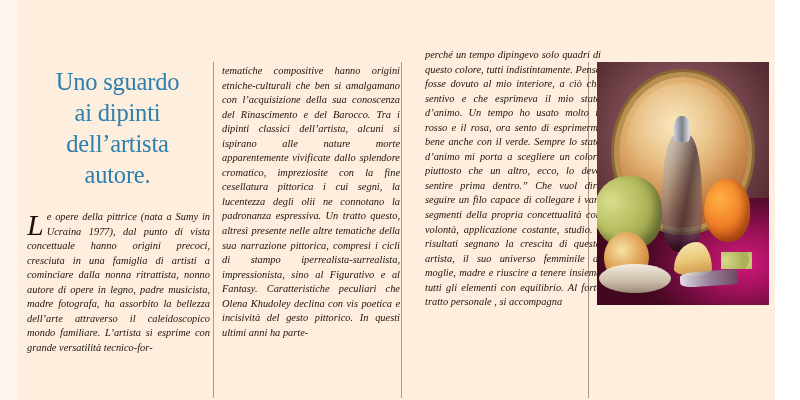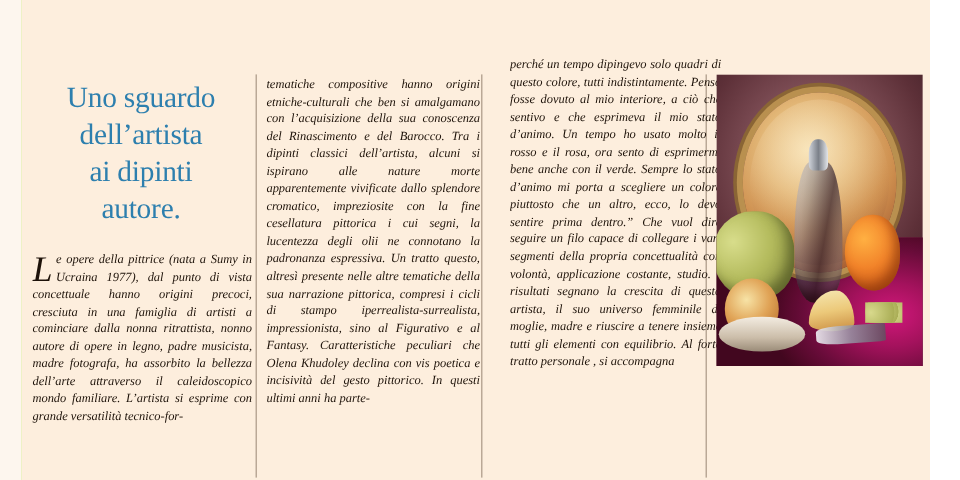--- a/index.html
+++ b/index.html
@@ -190,22 +190,22 @@
   <div id="left-strip"></div>
   <div id="paper"></div>
   <div id="right-strip"></div>
 
   <div class="rule" id="rule1"></div>
   <div class="rule" id="rule2"></div>
   <div class="rule" id="rule3"></div>
 
   <div id="headline">
     <div>Uno sguardo</div>
+    <div>ai dipinti</div>
     <div>dell’artista</div>
-    <div>ai dipinti</div>
     <div>autore.</div>
   </div>
 
   <div class="col" id="col1">
     <p><span id="dropcap">L</span><span>e opere della pittrice (nata a Sumy in Ucraina 1977), dal punto di vista concettuale  hanno origini precoci, cresciuta in una famiglia di artisti a cominciare dalla nonna ritrattista, nonno autore di opere in legno, padre musicista, madre fotografa, ha assorbito la bellezza dell’arte  attraverso  il caleidoscopico  mondo familiare. L’artista  si esprime con grande  versatilità tecnico-for-</span></p>
   </div>
 
   <div class="col" id="col2">
     <p>tematiche compositive hanno origini etniche-culturali che ben si amalgamano con l’acquisizione della sua conoscenza  del Rinascimento e del Barocco. Tra i dipinti classici  dell’artista, alcuni si ispirano alle nature morte apparentemente  vivificate dallo splendore cromatico, impreziosite con la fine cesellatura pittorica i cui segni, la lucentezza degli olii ne connotano  la padronanza espressiva.  Un tratto questo, altresì presente nelle altre tematiche della sua narrazione pittorica, compresi i cicli di stampo iperrealista-surrealista, impressionista, sino al Figurativo e  al Fantasy. Caratteristiche peculiari che Olena Khudoley declina con vis poetica e incisività del gesto pittorico. In questi ultimi anni ha parte-</p>
   </div>

